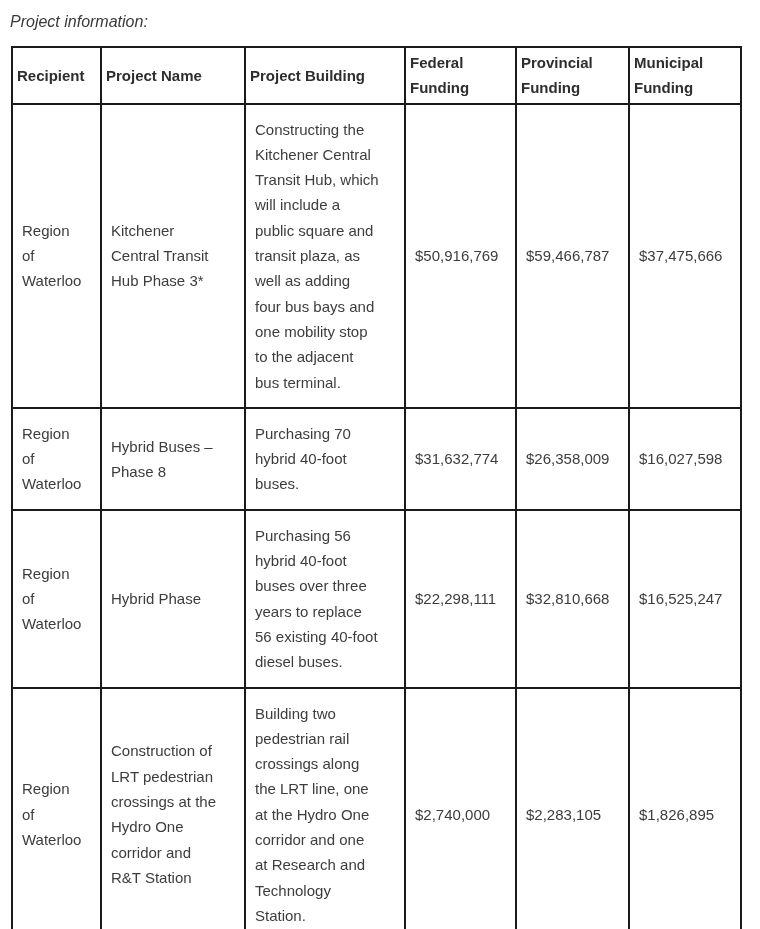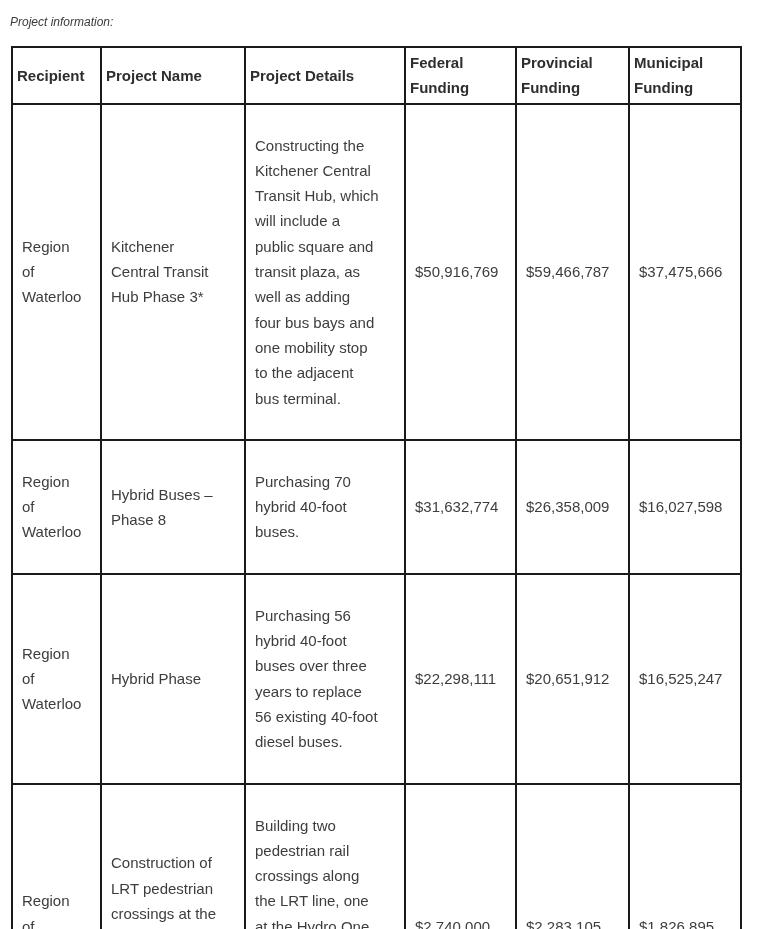--- a/index.html
+++ b/index.html
@@ -5,21 +5,21 @@
   * { box-sizing: border-box; margin: 0; padding: 0; }
   html, body {
     width: 760px;
     height: 929px;
     background: #ffffff;
     overflow: hidden;
     font-family: "Liberation Sans", "DejaVu Sans", sans-serif;
   }
   .page-title {
     margin: 9px 0 0 10px;
-    font-size: 12px;
+    font-size: 16px;
     line-height: 26px;
     font-style: italic;
     font-weight: 400;
     color: #3a3a3a;
   }
   table.funding-table {
     border-collapse: collapse;
     table-layout: fixed;
     width: 729px;
     margin: 11px 0 0 11px;
@@ -42,42 +42,42 @@
   }
   th {
     font-weight: 700;
     color: #2e2e2e;
     padding: 2px 4px;
     height: 56px;
   }
   td {
     font-weight: 400;
     color: #3d3d3d;
-    padding: 28px 9px;
+    padding: 12px 9px;
   }
 </style>
 </head>
 <body>
 
 <p class="page-title">Project information:</p>
 
 <table class="funding-table">
   <colgroup>
     <col class="c-recipient">
     <col class="c-name">
     <col class="c-details">
     <col class="c-federal">
     <col class="c-provincial">
     <col class="c-municipal">
   </colgroup>
   <thead>
     <tr>
       <th>Recipient</th>
       <th>Project Name</th>
-      <th>Project Details</th>
+      <th>Project Building</th>
       <th>Federal
 Funding</th>
       <th>Provincial
 Funding</th>
       <th>Municipal
 Funding</th>
     </tr>
   </thead>
   <tbody>
     <tr>
@@ -120,21 +120,21 @@
 of
 Waterloo</td>
       <td>Hybrid Phase</td>
       <td>Purchasing 56
 hybrid 40-foot
 buses over three
 years to replace
 56 existing 40-foot
 diesel buses.</td>
       <td>$22,298,111</td>
-      <td>$20,651,912</td>
+      <td>$32,810,668</td>
       <td>$16,525,247</td>
     </tr>
     <tr>
       <td>Region
 of
 Waterloo</td>
       <td>Construction of
 LRT pedestrian
 crossings at the
 Hydro One

